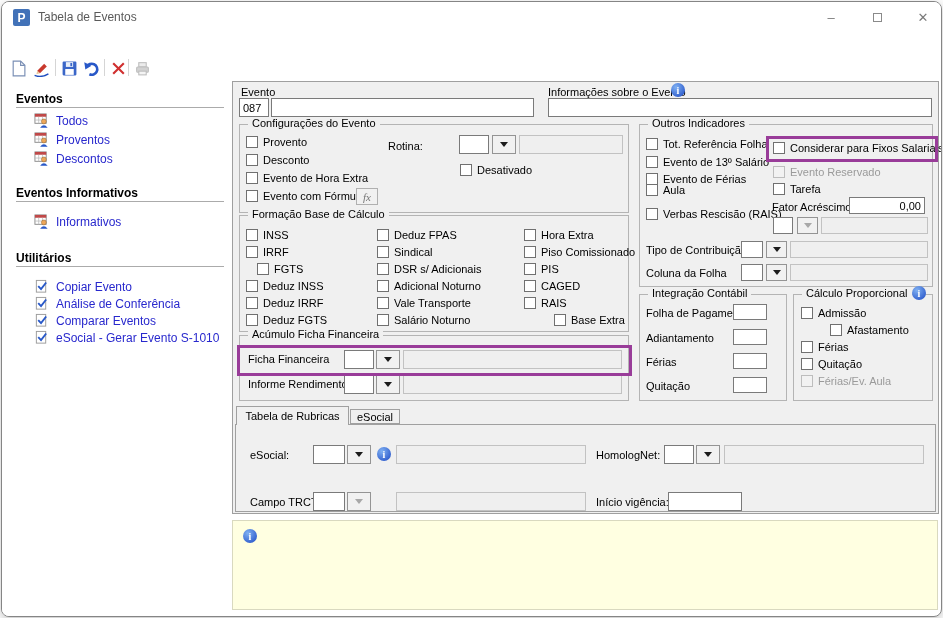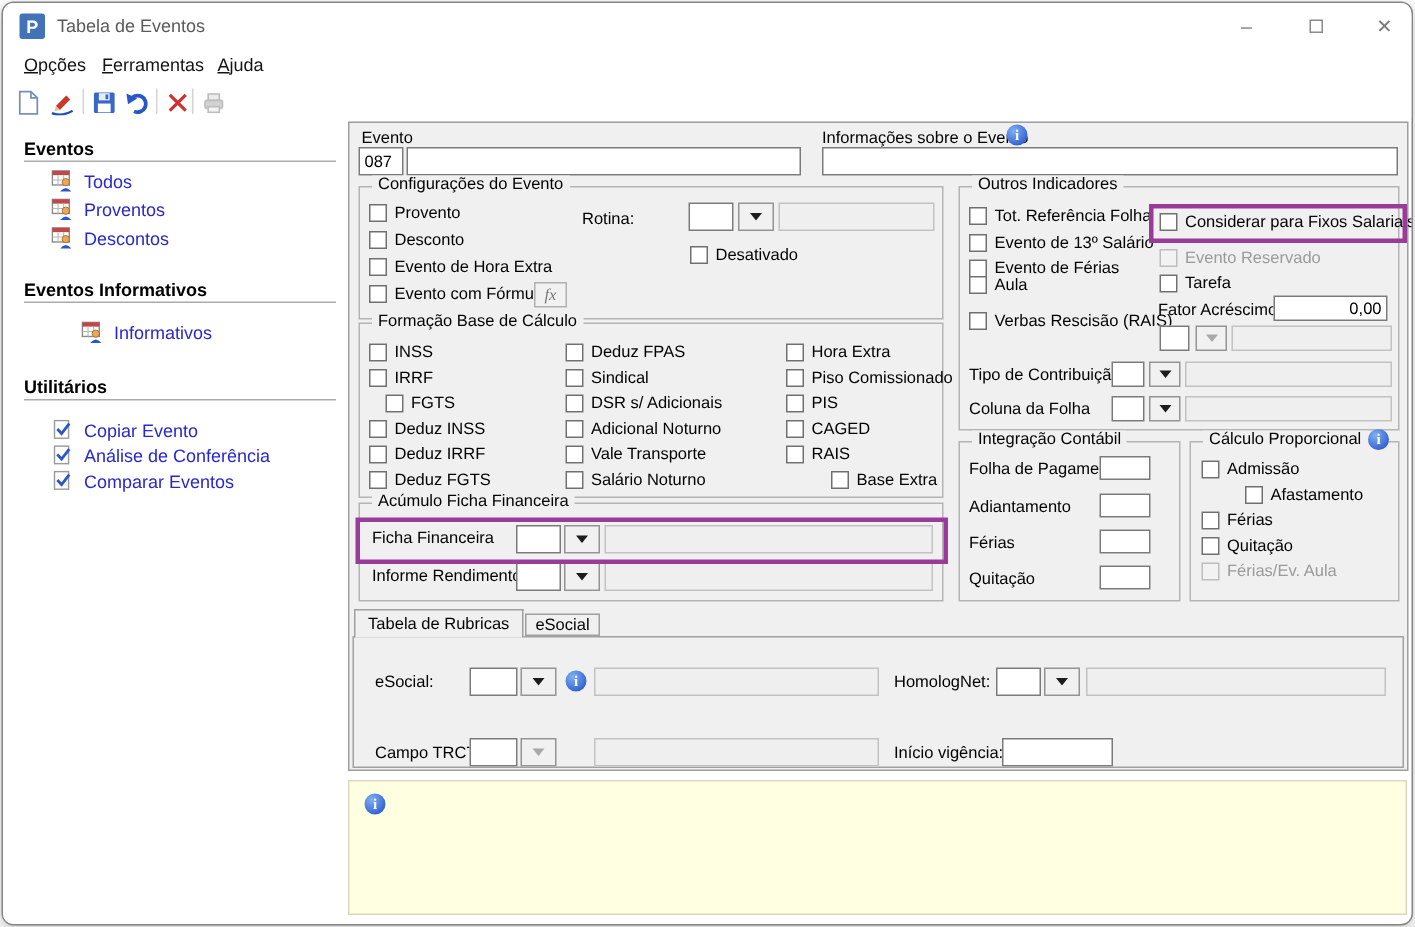--- a/index.html
+++ b/index.html
@@ -56,25 +56,20 @@
         <span>–</span>
       </div>
     <div class="winbtn" style="left:858px;">
         <span class="maxglyph"></span>
       </div>
     <div class="winbtn" style="left:904px;">
         <span>✕</span>
       </div>
   </div>
 
-  <div class="menubar">
-    <div class="menu-item" style="left:14px;"><span class="u">O</span><span>pções</span></div>
-    <div class="menu-item" style="left:66px;"><span class="u">F</span><span>erramentas</span></div>
-    <div class="menu-item" style="left:143px;"><span class="u">A</span><span>juda</span></div>
-  </div>
 
   <div class="toolbar">
     <div class="tbtn" style="left:6px;">
       <svg width="17" height="17" viewBox="0 0 16 16">
           <path d="M3 1 h7 l4 4 v10 h-11 z" fill="#fff" stroke="#7a8fb5" stroke-width="1.1"></path>
           <path d="M10 1 v4 h4" fill="none" stroke="#7a8fb5" stroke-width="1.1"></path>
         </svg>
     </div>
     <div class="tbtn" style="left:29px;">
       <svg width="17" height="17" viewBox="0 0 16 16">
@@ -144,21 +139,21 @@
           <rect x="1" y="1" width="12" height="3" fill="#c04848"></rect>
           <path d="M1 7.5 h12 M5 4 v7 M9 4 v7" stroke="#b9b9b9" stroke-width="0.8"></path>
           <circle cx="10.5" cy="9" r="2.6" fill="#eda75a" stroke="#9a6a30" stroke-width="0.6"></circle>
           <path d="M6.5 15.6 q4 -5 8 0 z" fill="#2858c8"></path>
         </svg>
       <span>Descontos</span>
     </div>
 
     <div class="side-header" style="top:107px;">Eventos Informativos</div>
     <div class="side-rule" style="top:122px;"></div>
-    <div class="side-link" style="top:135px;margin-left:20px;">
+    <div class="side-link" style="top:135px;">
       <svg width="15" height="15" viewBox="0 0 16 16">
           <rect x="1" y="1" width="12" height="10" fill="#fff" stroke="#8a8a8a"></rect>
           <rect x="1" y="1" width="12" height="3" fill="#c04848"></rect>
           <path d="M1 7.5 h12 M5 4 v7 M9 4 v7" stroke="#b9b9b9" stroke-width="0.8"></path>
           <circle cx="10.5" cy="9" r="2.6" fill="#eda75a" stroke="#9a6a30" stroke-width="0.6"></circle>
           <path d="M6.5 15.6 q4 -5 8 0 z" fill="#2858c8"></path>
         </svg>
       <span>Informativos</span>
     </div>
 
@@ -177,20 +172,27 @@
           <path d="M4.5 7.5 l3 3.2 l5.5 -7" stroke="#2858c8" stroke-width="2" fill="none"></path>
         </svg>
       <span>Análise de Conferência</span>
     </div>
     <div class="side-link" style="top:234px;">
       <svg width="15" height="15" viewBox="0 0 16 16">
           <rect x="2.5" y="1.5" width="10" height="12.5" fill="#fff" stroke="#9a9a9a"></rect>
           <path d="M4.5 7.5 l3 3.2 l5.5 -7" stroke="#2858c8" stroke-width="2" fill="none"></path>
         </svg>
       <span>Comparar Eventos</span>
+    </div>
+    <div class="side-link" style="top:251px;">
+      <svg width="15" height="15" viewBox="0 0 16 16">
+          <rect x="2.5" y="1.5" width="10" height="12.5" fill="#fff" stroke="#9a9a9a"></rect>
+          <path d="M4.5 7.5 l3 3.2 l5.5 -7" stroke="#2858c8" stroke-width="2" fill="none"></path>
+        </svg>
+      <span>eSocial - Gerar Evento S-1010</span>
     </div>
   </div>
 
   <div class="mainpanel">
 
     <div class="lbl" style="left:8px;top:4px;">Evento</div>
     <input class="tf" style="left: 6px; top: 16px; width: 30px; height: 19px;" value="087">
     <input class="tf" style="left: 38px; top: 16px; width: 263px; height: 19px;">
 
     <div class="lbl" style="left:315px;top:4px;">Informações sobre o Evento</div>

